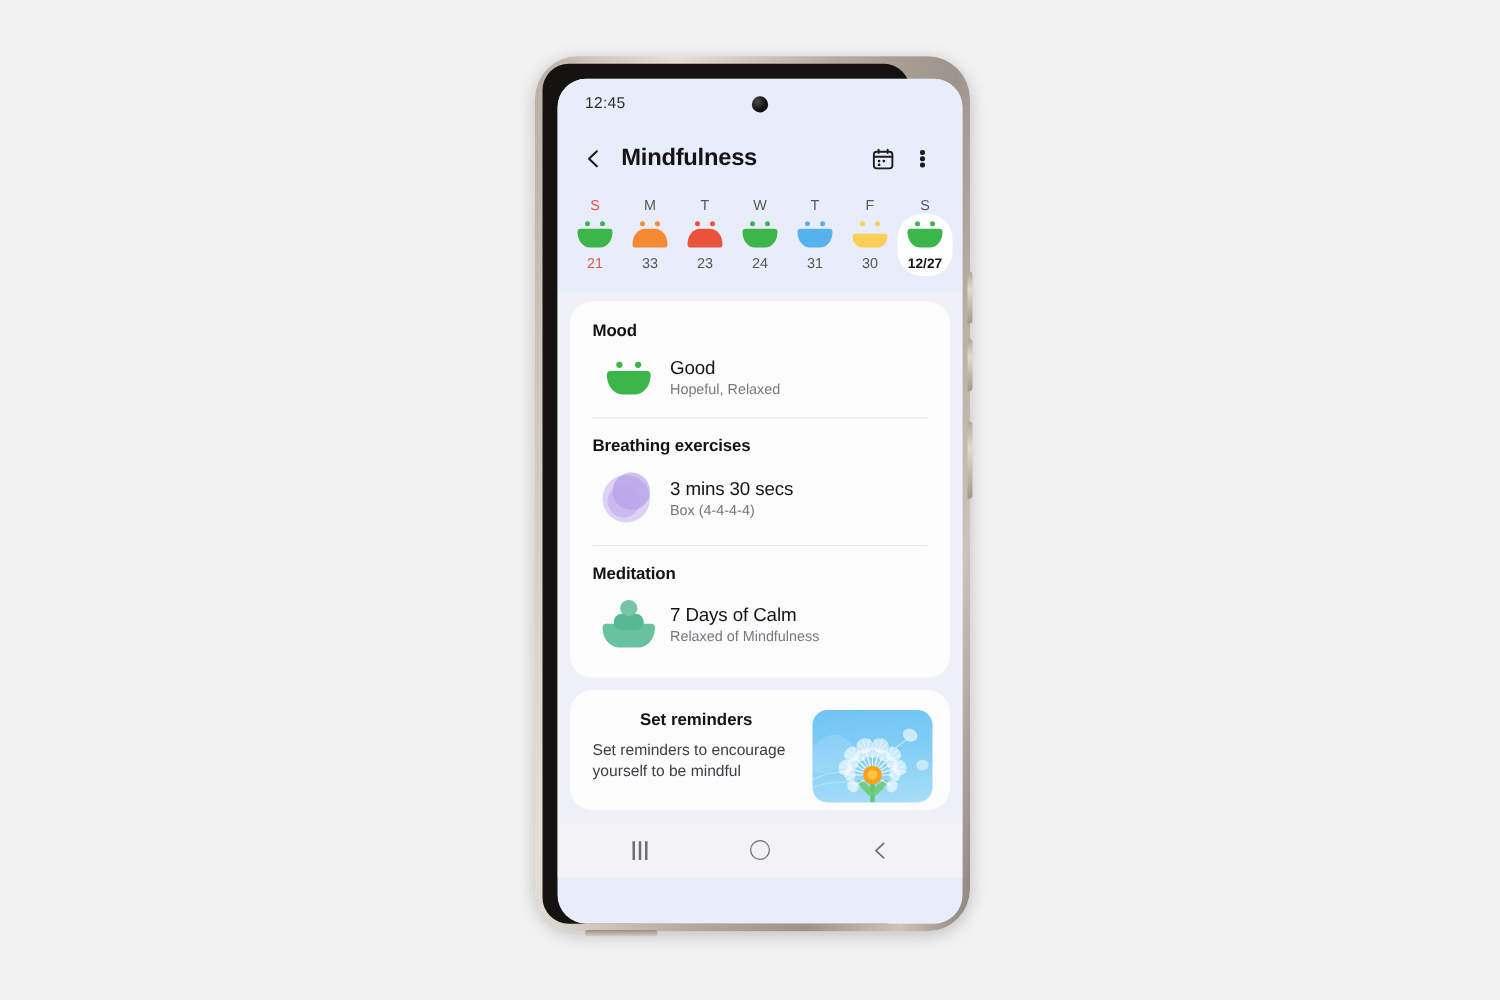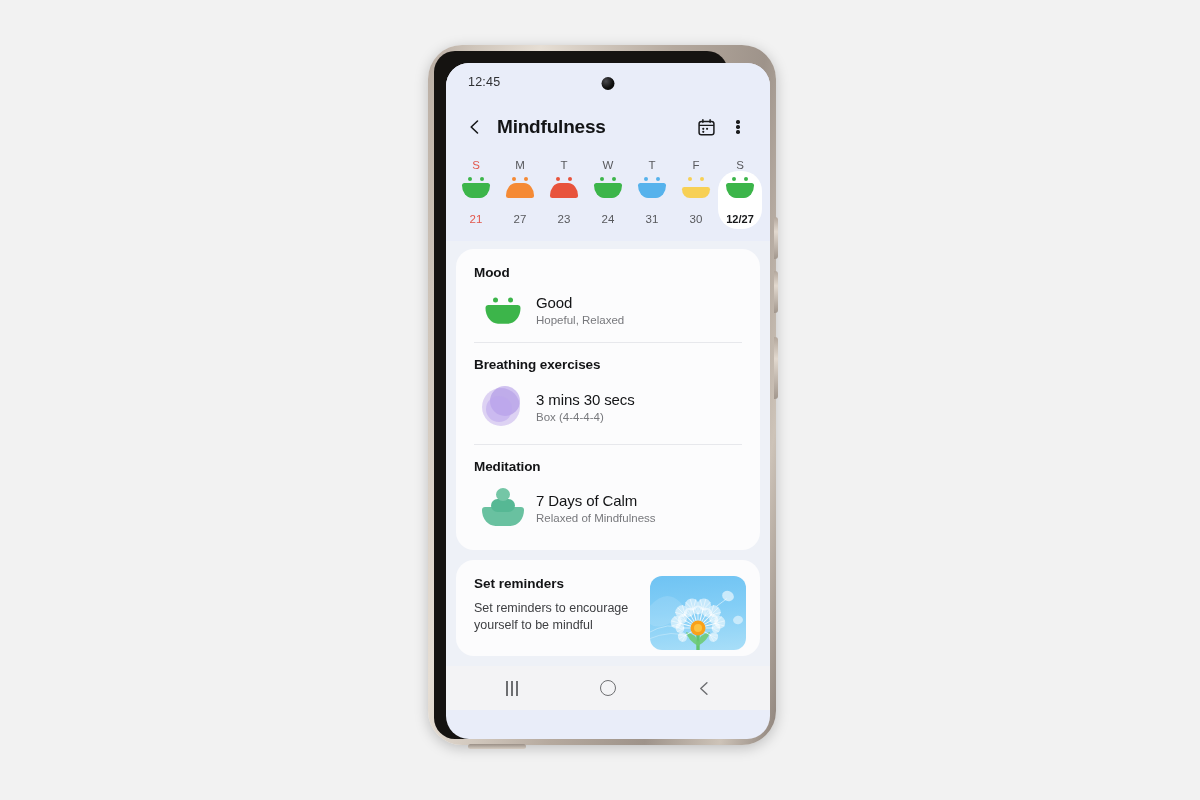--- a/index.html
+++ b/index.html
@@ -136,21 +136,21 @@
     flex-direction: column;
     align-items: center;
     padding: 6px 0 4px 0;
     border-radius: 20px;
     cursor: pointer;
   }
   .day-cell.selected { background: #ffffff; }
   .day-label {
     font-size: 11.5px;
     color: #57585c;
-    margin-top: 15px;
+    margin-top: 7px;
   }
   .day-label.red { color: #e2574c; }
   .day-cell.selected .day-label {
     font-weight: bold;
     color: #17181a;
     font-size: 11px;
   }
 
   
   .face { position: relative; width: 30px; height: 21px; }
@@ -268,20 +268,21 @@
     padding: 16px 0 0 18px;
     display: flex;
     height: 96px;
     overflow: hidden;
   }
   #reminder-text-col { flex: 1; padding-right: 10px; }
   #reminder-title {
     font-size: 13.5px;
     font-weight: bold;
     color: #131416;
+    text-align: center;
   }
   #reminder-desc {
     font-size: 12.5px;
     color: #3f4043;
     margin-top: 9px;
     line-height: 1.35;
   }
   #reminder-art {
     width: 96px;
     height: 74px;
@@ -378,21 +379,21 @@
                 <div class="mouth happy" style="background: rgb(60, 181, 74);"></div>
               </div>
               <div class="day-label red">21</div>
             </div>
             <div class="day-cell">
               <div class="face">
                 <div class="eye l" style="background: rgb(245, 138, 53);"></div>
                 <div class="eye r" style="background: rgb(245, 138, 53);"></div>
                 <div class="mouth sad" style="background: rgb(245, 138, 53);"></div>
               </div>
-              <div class="day-label">27</div>
+              <div class="day-label">33</div>
             </div>
             <div class="day-cell">
               <div class="face">
                 <div class="eye l" style="background: rgb(232, 83, 60);"></div>
                 <div class="eye r" style="background: rgb(232, 83, 60);"></div>
                 <div class="mouth sad" style="background: rgb(232, 83, 60);"></div>
               </div>
               <div class="day-label">23</div>
             </div>
             <div class="day-cell">

